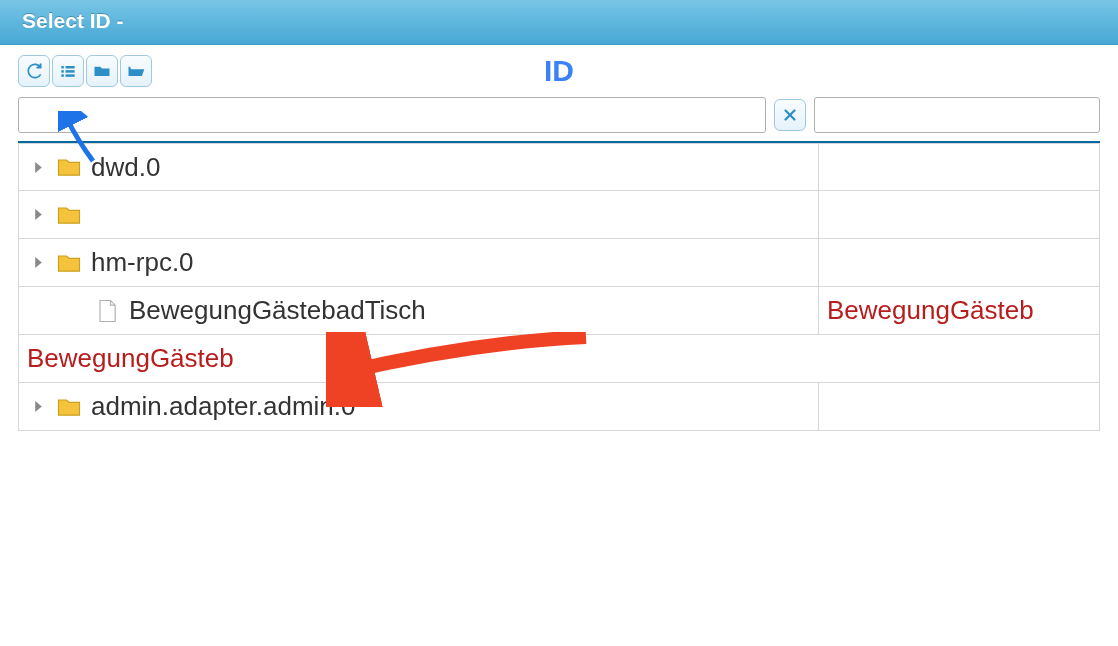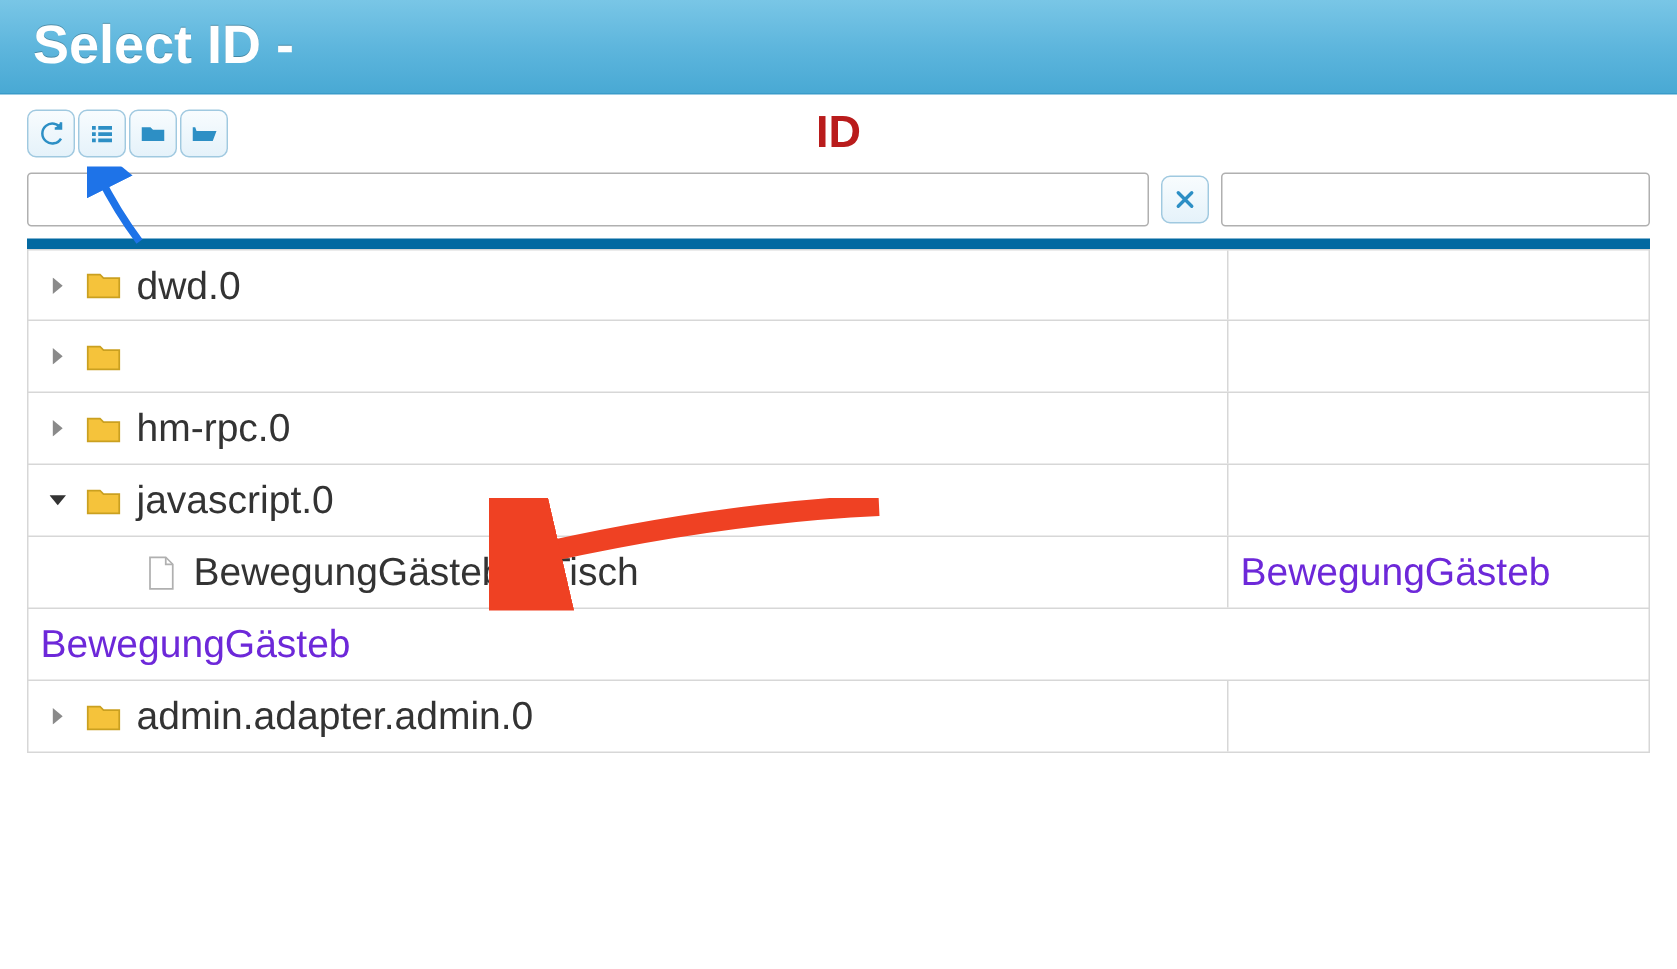--- a/index.html
+++ b/index.html
@@ -11,21 +11,21 @@
     width: 1118px;
     height: 646px;
     overflow: hidden;
     position: relative;
   }
 
   
   .dialog-title {
     background: linear-gradient(to bottom, #79c6e6 0%, #5eb6dd 50%, #49a9d4 100%);
     color: #fff;
-    font-size: 36px;
+    font-size: 21px;
     font-weight: 700;
     padding: 9px 22px 11px;
     text-shadow: 0 -1px 0 rgba(0,0,0,0.25);
     border-bottom: 1px solid #3a9bc9;
   }
 
   
   .toolbar-row {
     display: flex;
     align-items: center;
@@ -41,21 +41,21 @@
     display: flex; align-items: center; justify-content: center;
     cursor: pointer;
   }
   .tool-btn svg { width: 20px; height: 20px; }
   .heading-id {
     position: absolute;
     left: 0; right: 0;
     text-align: center;
     font-size: 30px;
     font-weight: 700;
-    color: #b91c1c;
+    color: #3b82f6;
     pointer-events: none;
   }
 
   
   .filter-row {
     display: flex;
     align-items: center;
     padding: 6px 18px 8px;
     gap: 8px;
   }
@@ -73,21 +73,21 @@
     width: 32px; height: 32px;
     border: 1px solid #a0c9e0;
     border-radius: 6px;
     background: linear-gradient(to bottom,#f8fcfe,#e5f2fa);
     display: flex; align-items: center; justify-content: center;
     cursor: pointer;
   }
 
   
   .table-wrap {
-    border-top: 7px solid #0369a1;
+    border-top: 2px solid #0369a1;
     margin: 0 18px;
     overflow: hidden;
   }
   .tree-row {
     display: flex;
     align-items: center;
     border: 1px solid #d7d7d7;
     border-top: none;
     height: 48px;
     font-size: 26px;
@@ -101,21 +101,21 @@
     align-items: center;
     padding-left: 10px;
     height: 100%;
     border-right: 1px solid #d7d7d7;
   }
   .cell-name {
     flex: 1;
     padding-left: 8px;
     white-space: nowrap;
     overflow: hidden;
-    color: #6d28d9;
+    color: #b91c1c;
   }
   .expander {
     width: 18px; height: 18px;
     display: inline-flex;
     align-items: center; justify-content: center;
     margin-right: 8px;
     color: #7a7a7a;
     cursor: pointer;
   }
   .expander svg { width: 11px; height: 11px; }
@@ -232,34 +232,20 @@
           </svg>
       </span>
       <svg class="icon-folder" viewBox="0 0 24 24">
         <path d="M3 6 L10 6 L12 8 L21 8 L21 19 L3 19 Z" fill="#f5c33b" stroke="#caa020"></path>
       </svg>
       <span class="label">hm-rpc.0</span>
     </div>
     <div class="cell-name"></div>
   </div>
 
-  <div class="tree-row">
-    <div class="cell-id">
-      <span class="expander">
-        <svg viewBox="0 0 10 10">
-            <path d="M0 2 L10 2 L5 8 Z" fill="#333"></path>
-          </svg>
-      </span>
-      <svg class="icon-folder" viewBox="0 0 24 24">
-        <path d="M3 6 L10 6 L12 8 L21 8 L21 19 L3 19 Z" fill="#f5c33b" stroke="#caa020"></path>
-      </svg>
-      <span class="label">javascript.0</span>
-    </div>
-    <div class="cell-name"></div>
-  </div>
 
   <div class="tree-row">
     <div class="cell-id indent1">
       <span class="expander"></span>
       <svg class="icon-file" viewBox="0 0 24 24">
         <path d="M6 3 L15 3 L19 7 L19 21 L6 21 Z" fill="#fff" stroke="#b0b0b0"></path>
         <path d="M15 3 L15 7 L19 7" fill="none" stroke="#b0b0b0"></path>
       </svg>
       <span class="label">BewegungGästebadTisch</span>
     </div>

